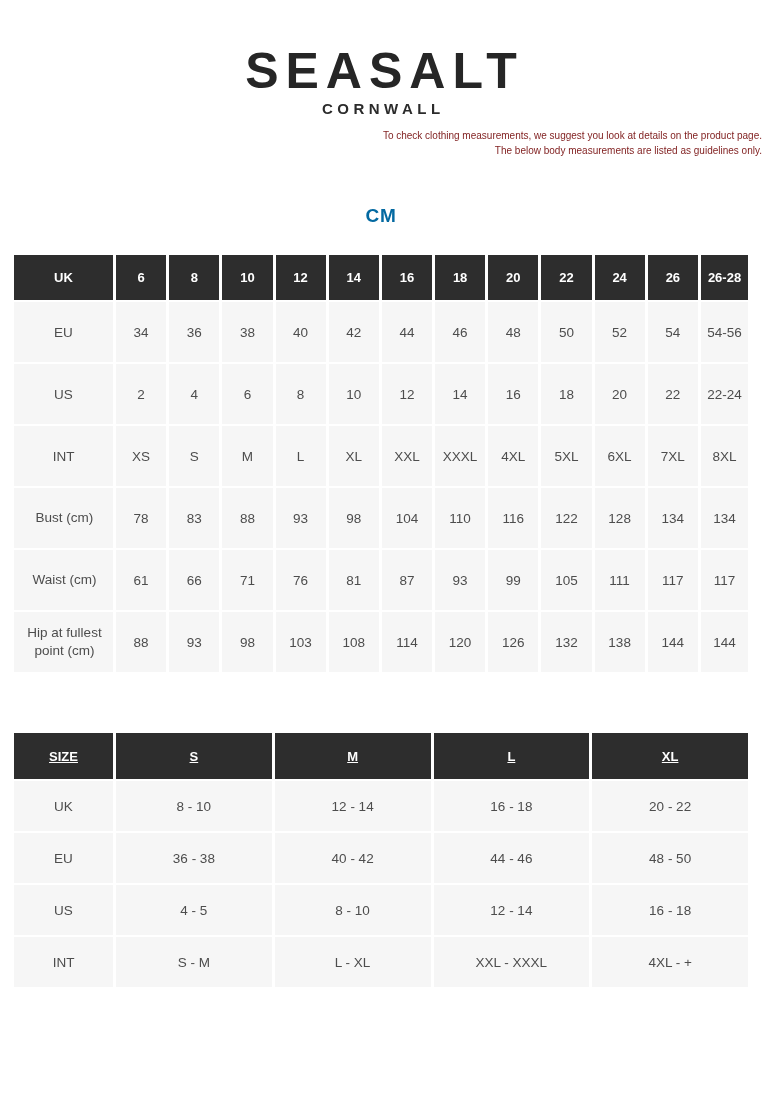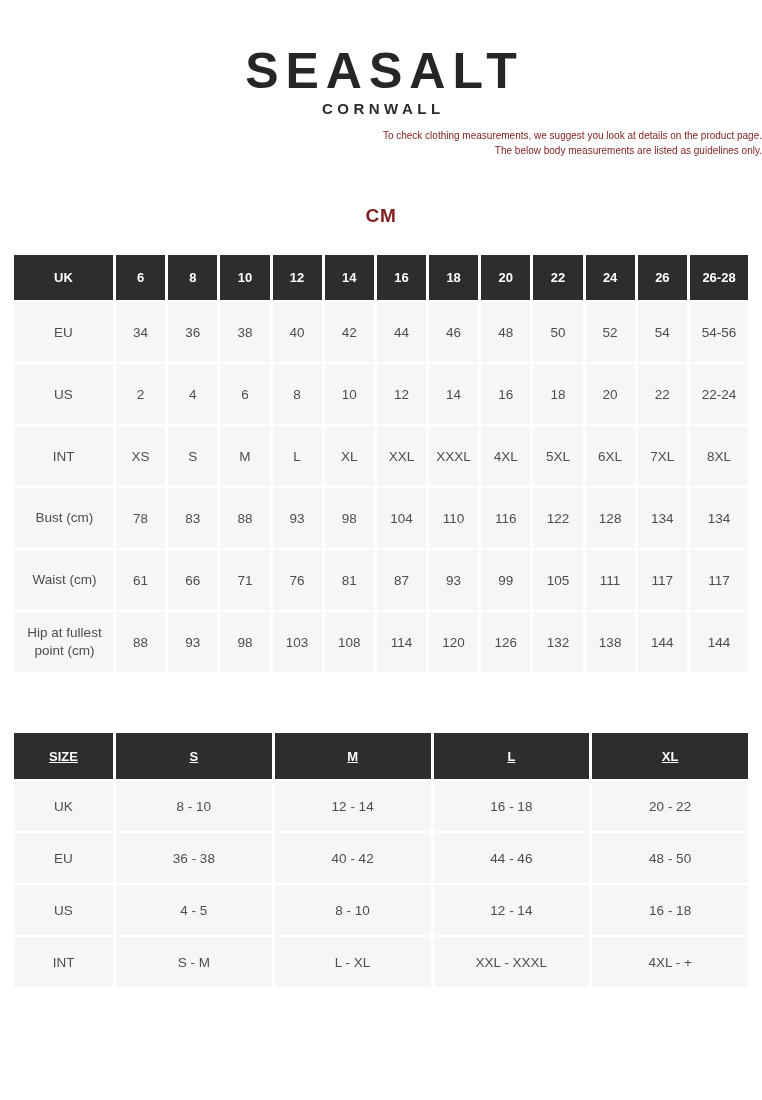--- a/index.html
+++ b/index.html
@@ -39,21 +39,21 @@
     font-size: 10px;
     line-height: 1.45;
     color: #7f1d1d;
   }
   .unit-heading {
     margin-top: 47px;
     text-align: center;
     font-size: 19px;
     font-weight: 600;
     letter-spacing: 0.8px;
-    color: #7f1d1d;
+    color: #0369a1;
   }
   table {
     border-collapse: separate;
     border-spacing: 3px 2px;
     table-layout: fixed;
     margin: 0 auto;
     width: 740px;
   }
   th {
     background: #2d2d2d;
@@ -67,21 +67,21 @@
     background: #f6f6f6;
     color: #4d4d4d;
     font-size: 13.5px;
     text-align: center;
     padding: 0;
   }
   .t1 { margin-top: 26px; }
   .t1 th { height: 45px; }
   .t1 td { height: 60px; }
   .t1 th:first-child { width: 99px; }
-  .t1 th:last-child { width: 58px; margin-top: 44px; }
+  .t1 th:last-child { width: 47px; margin-top: 44px; }
   .t2 { margin-top: 57px; }
   .t2 th { height: 46px; text-decoration: underline; }
   .t2 td { height: 50px; }
   .t2 th:first-child { width: 99px; }
   td.lbl.left {
     text-align: center;
     padding-left: 12px;
     padding-right: 10px;
     line-height: 1.3;
   }

